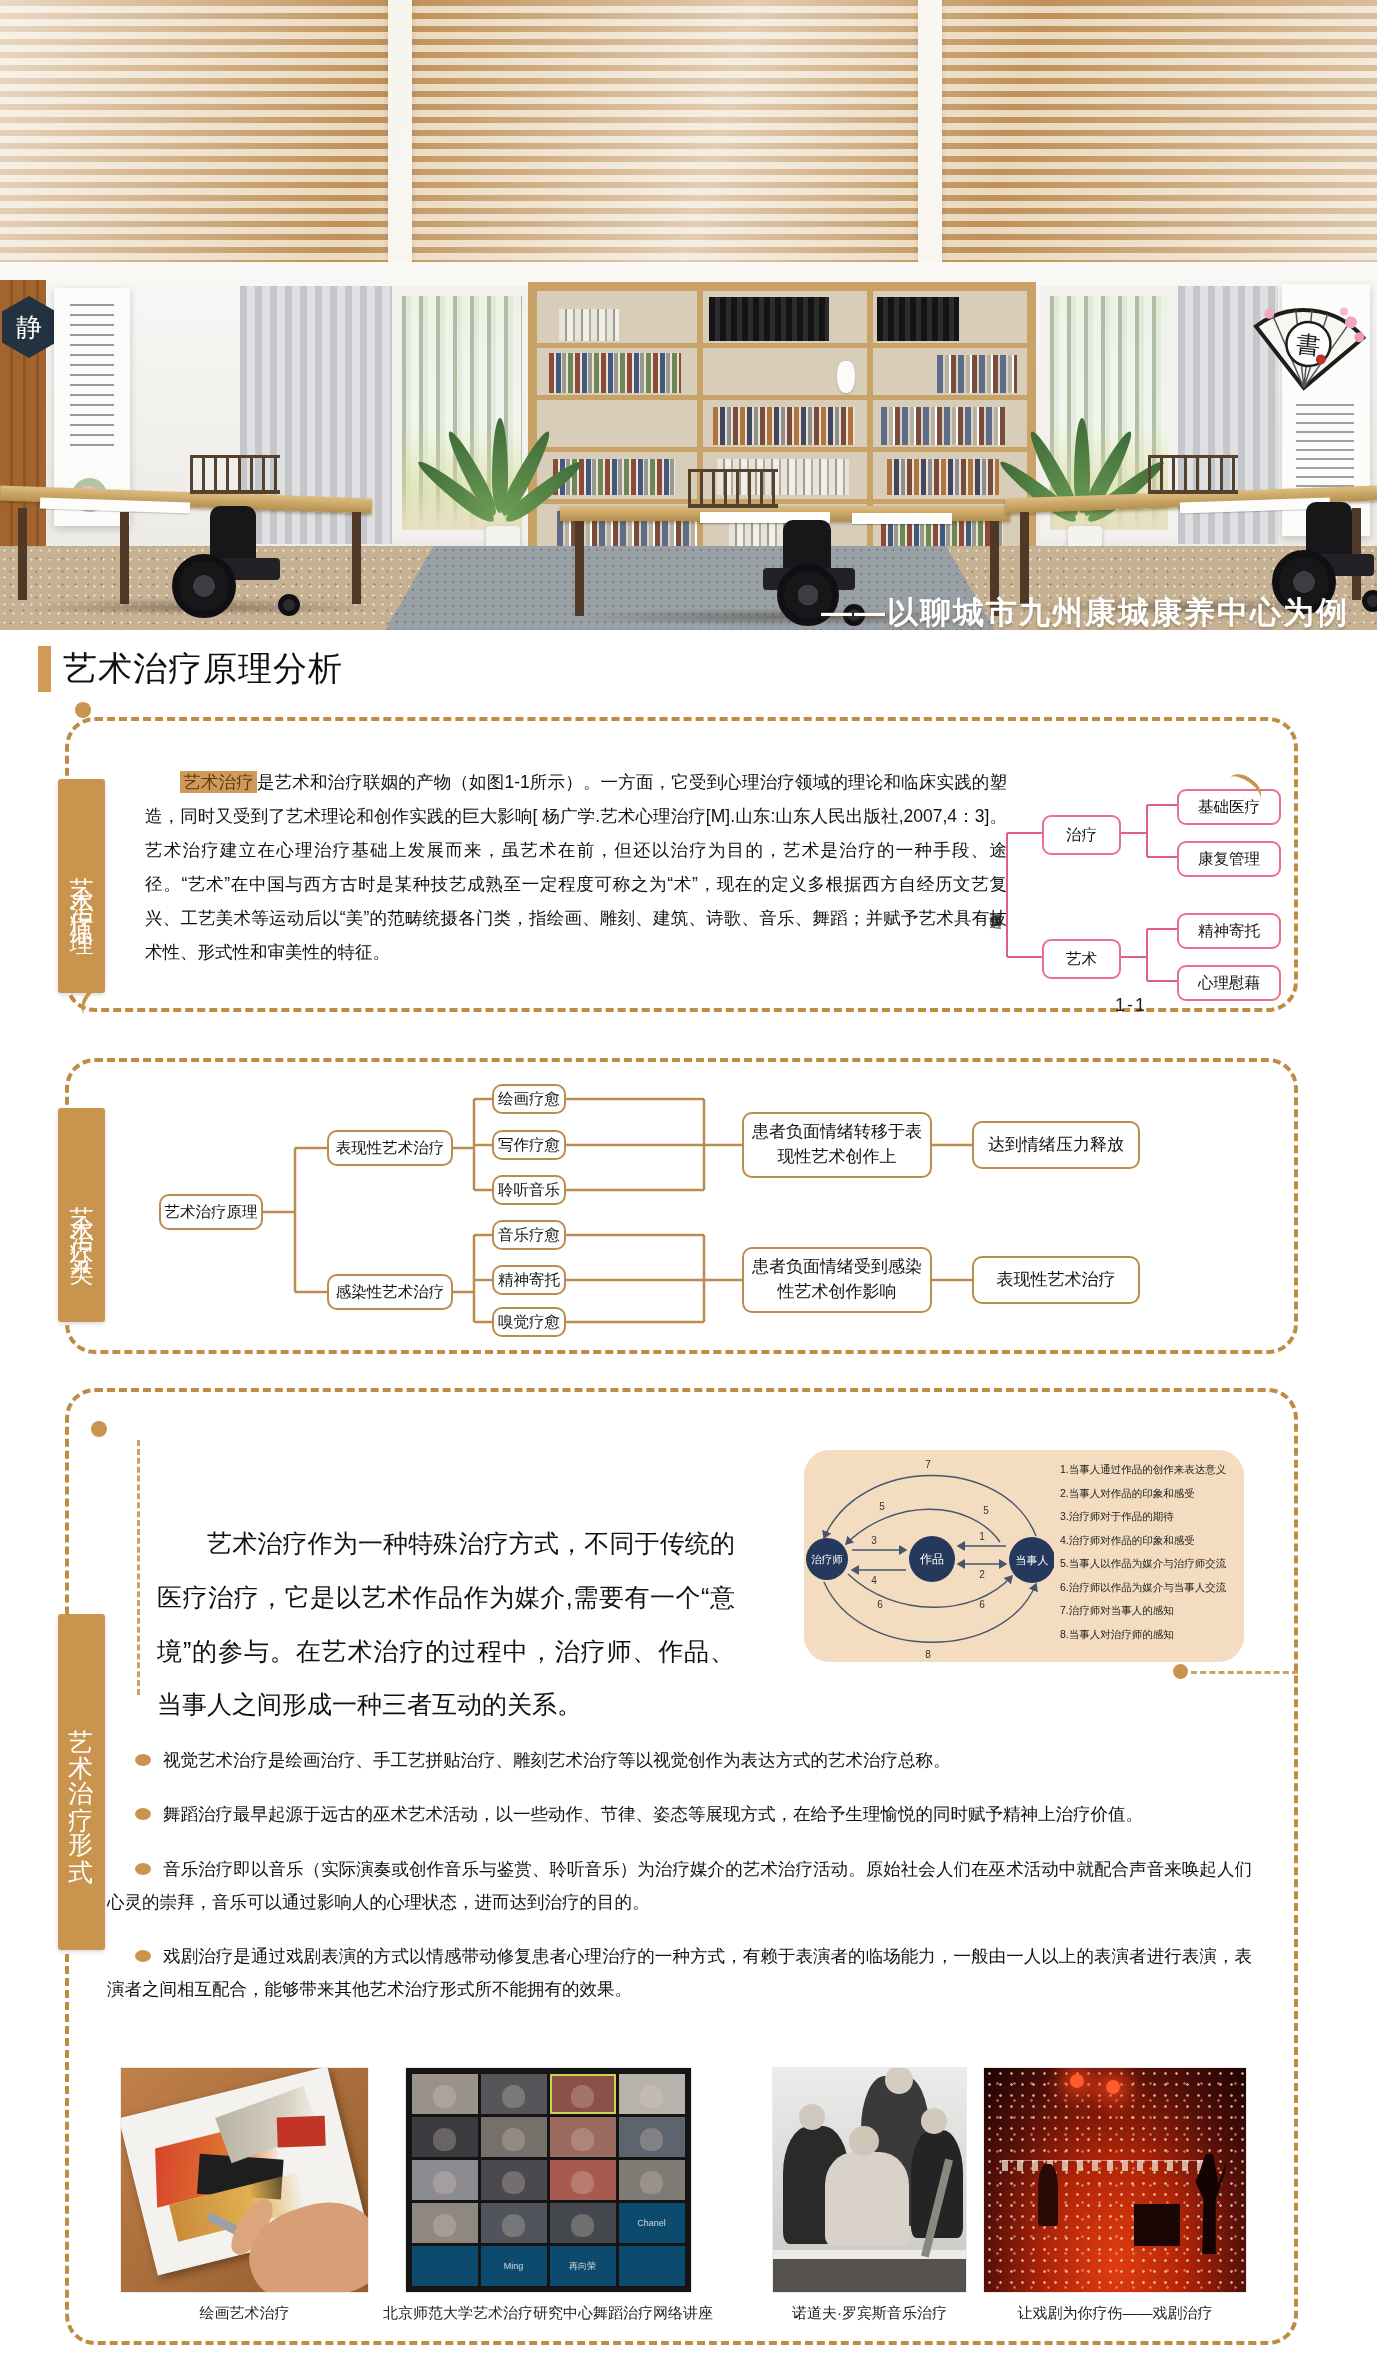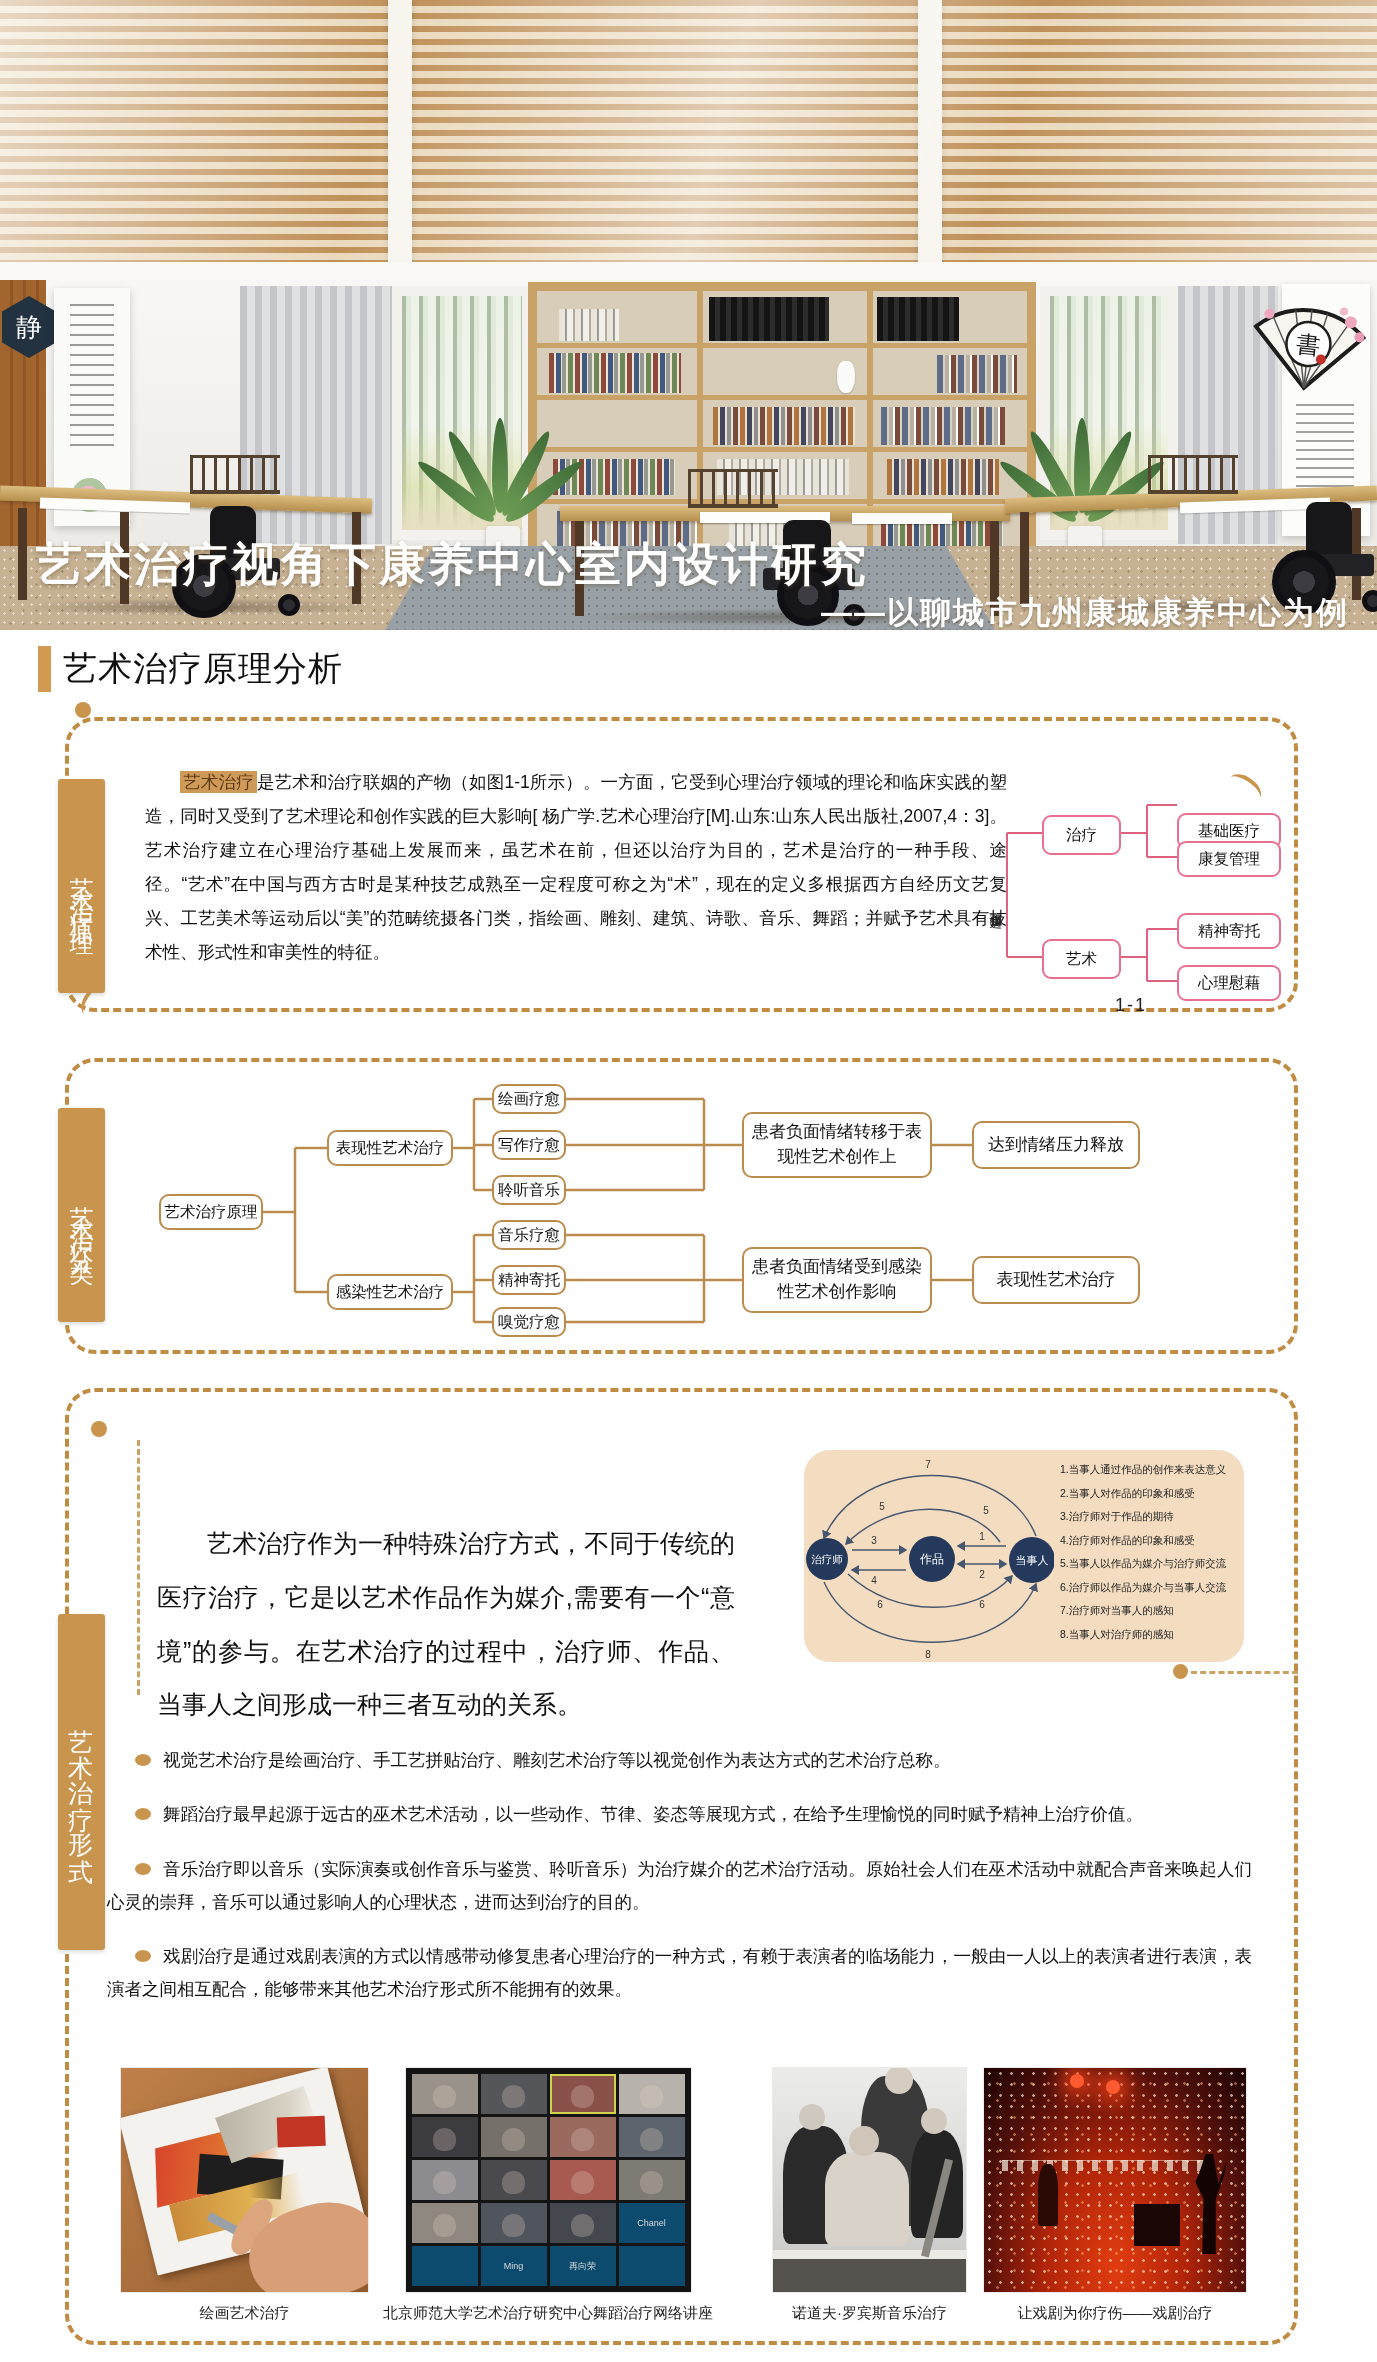--- a/index.html
+++ b/index.html
@@ -267,21 +267,20 @@
     <div class="tleg" style="left:1020px;top:512px;height:92px;"></div>
     <div class="tleg" style="left:1352px;top:508px;height:92px;"></div>
     <div class="rack" style="left:1148px;top:458px;"></div>
     <div class="wc" style="left:1258px;top:502px;width:130px;height:122px;">
       <div class="wc-back" style="left:48px;top:0;width:46px;height:60px;"></div>
       <div class="wc-seat" style="left:28px;top:52px;width:88px;height:22px;"></div>
       <div class="wc-wheel" style="left:14px;top:48px;width:64px;height:64px;"></div>
       <div class="wc-wheel-s" style="left:104px;top:88px;"></div>
     </div>
 
-    <div class="hero-title">艺术治疗视角下康养中心室内设计研究</div>
     <div class="hero-sub">——以聊城市九州康城康养中心为例</div>
   </div>
 
   <div class="sec">
     <div class="sec-bar"></div>
     <div class="sec-title">艺术治疗原理分析</div>
   </div>
 
   <div class="odot" style="left:75px;top:702px;"></div>
 
@@ -305,21 +304,21 @@
             <line x1="160" y1="146" x2="160" y2="198"></line>
           <line x1="160" y1="146" x2="190" y2="146"></line>
             <line x1="160" y1="198" x2="190" y2="198"></line>
         </g>
       </svg>
       <div class="pside">
           <span>相互促进</span>
         </div>
       <div class="pbox" style="left:55px;top:32px;width:75px;height:36px;">治疗</div>
       <div class="pbox" style="left:55px;top:156px;width:75px;height:36px;">艺术</div>
-      <div class="pbox" style="left:190px;top:6px;width:100px;height:32px;margin-top:24px;">基础医疗</div>
+      <div class="pbox" style="left:190px;top:6px;width:100px;height:32px;">基础医疗</div>
       <div class="pbox" style="left:190px;top:58px;width:100px;height:32px;">康复管理</div>
       <div class="pbox" style="left:190px;top:130px;width:100px;height:32px;">精神寄托</div>
       <div class="pbox" style="left:190px;top:182px;width:100px;height:32px;">心理慰藉</div>
       <div class="pcap">1-1</div>
     </div>
     <div class="swoosh" style="left:8px;top:268px;transform:rotate(-55deg);"></div>
     <div class="swoosh" style="left:1158px;top:56px;transform:rotate(35deg);"></div>
   </div>
 
   <div class="dbox" id="box2">

